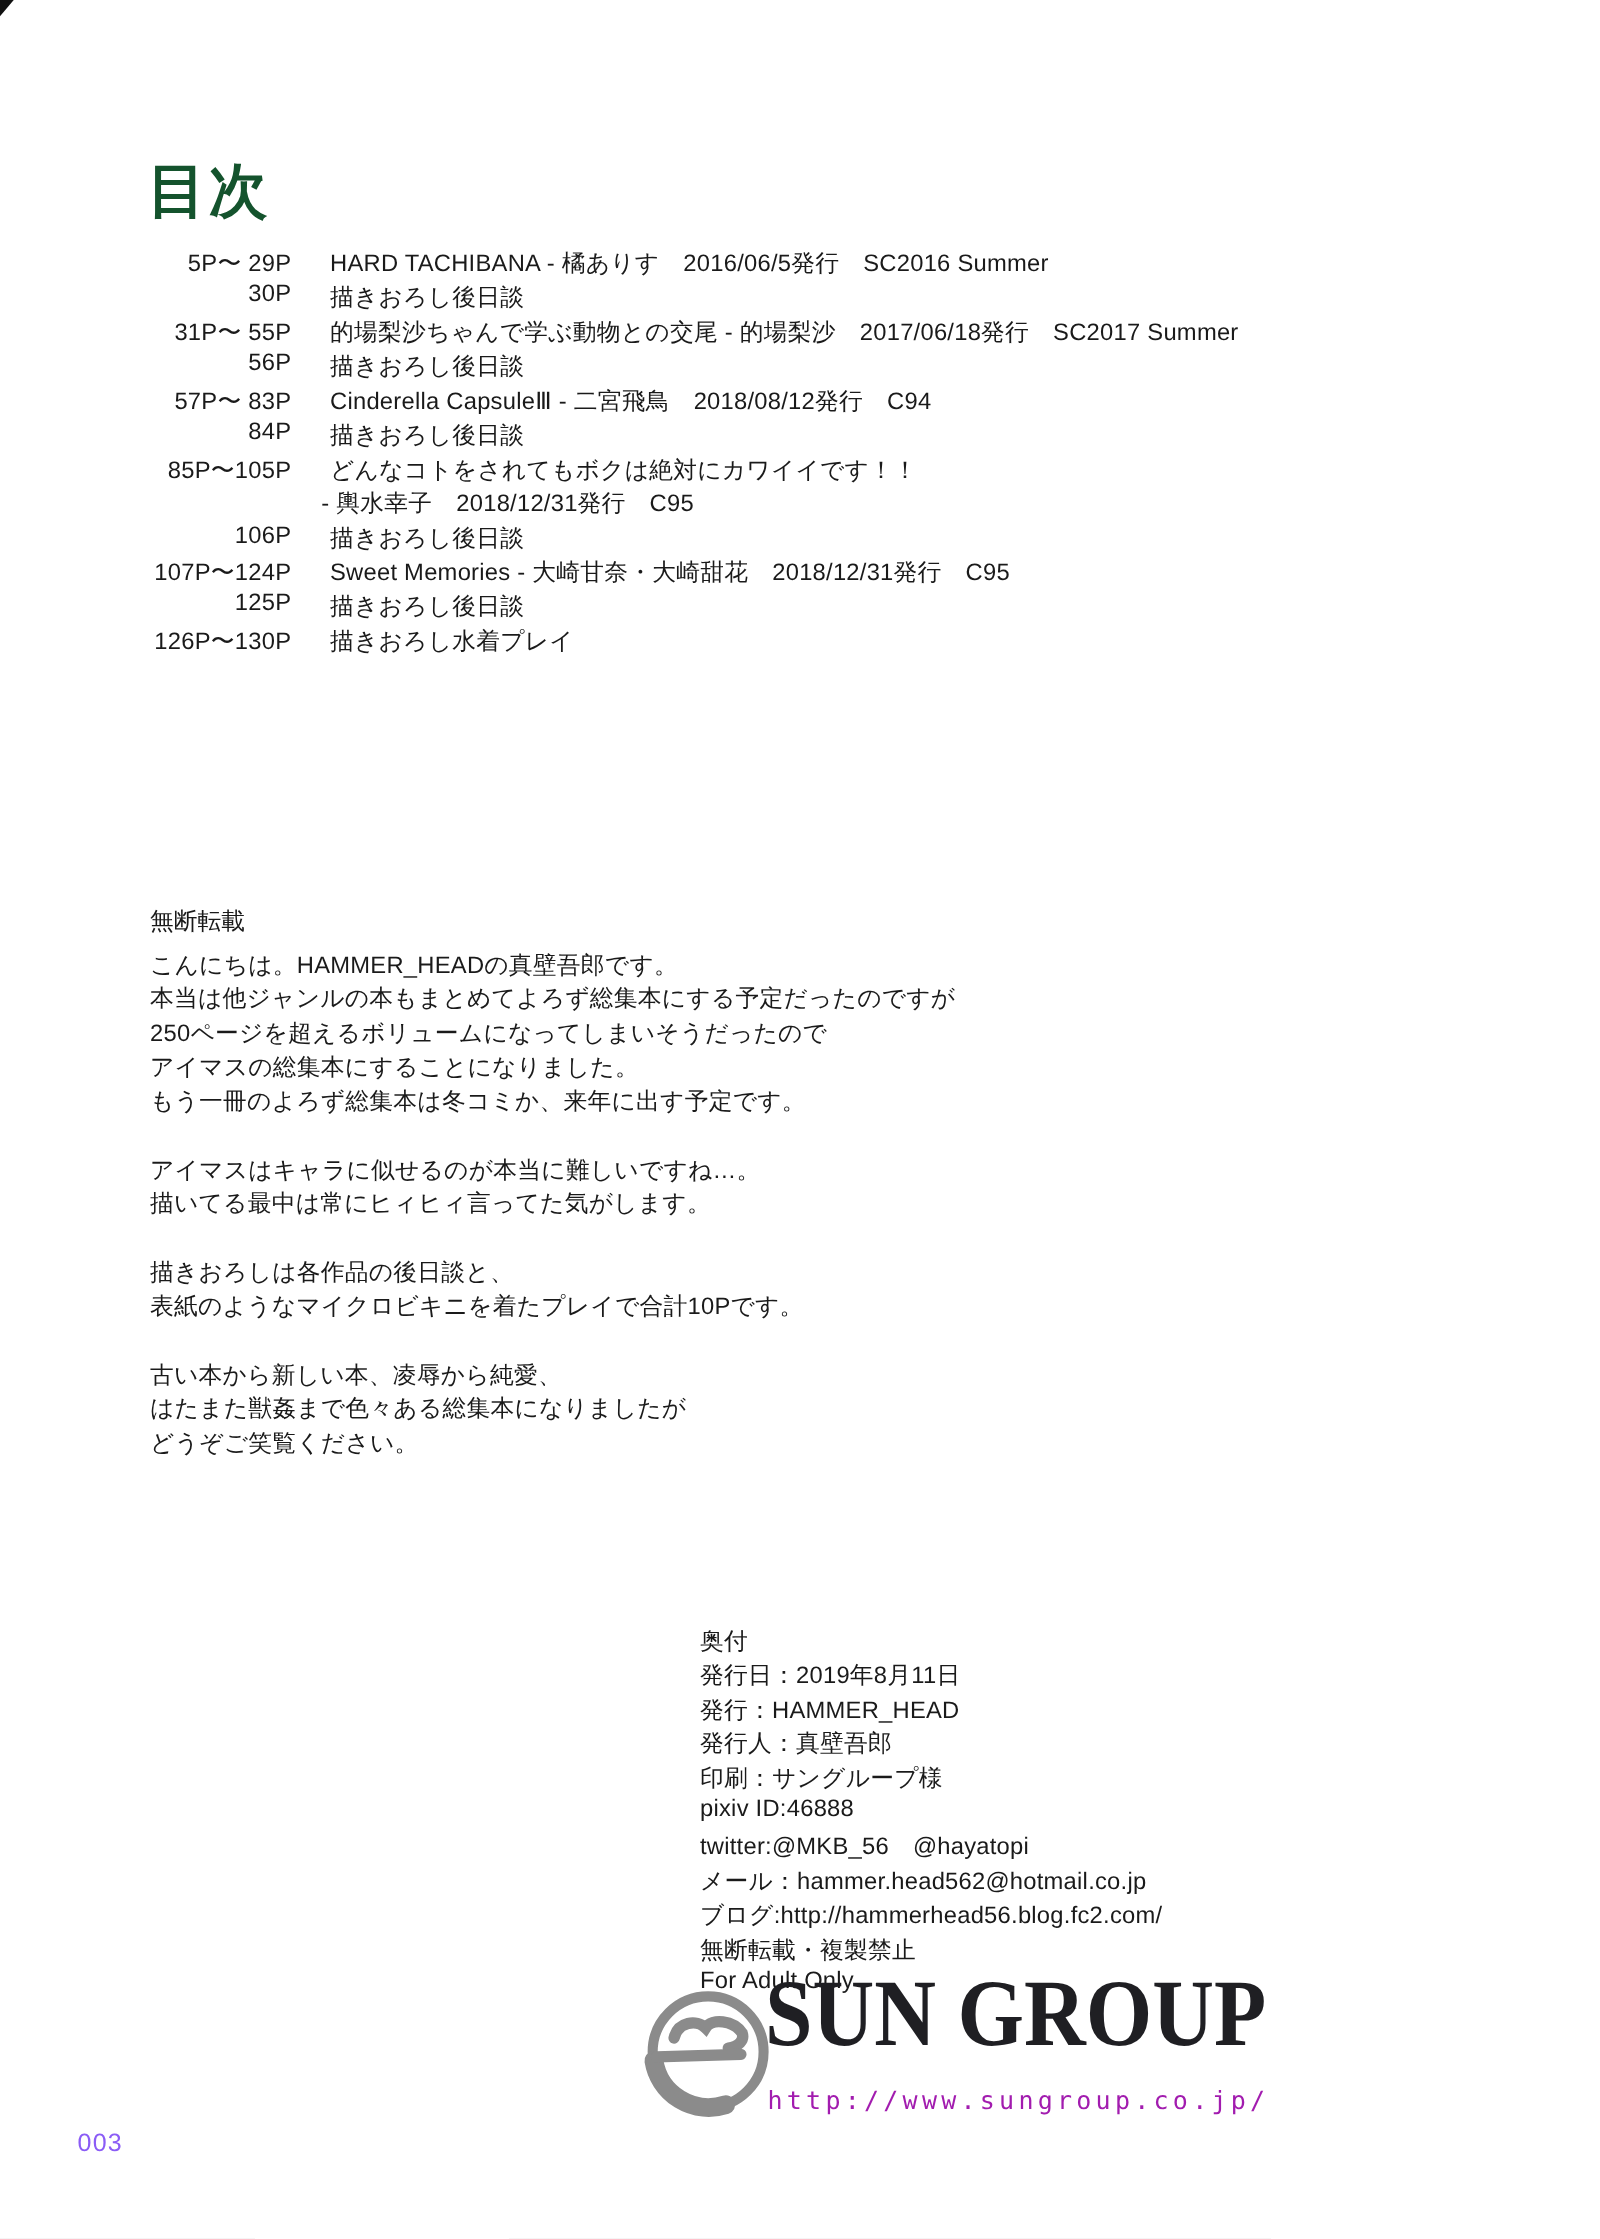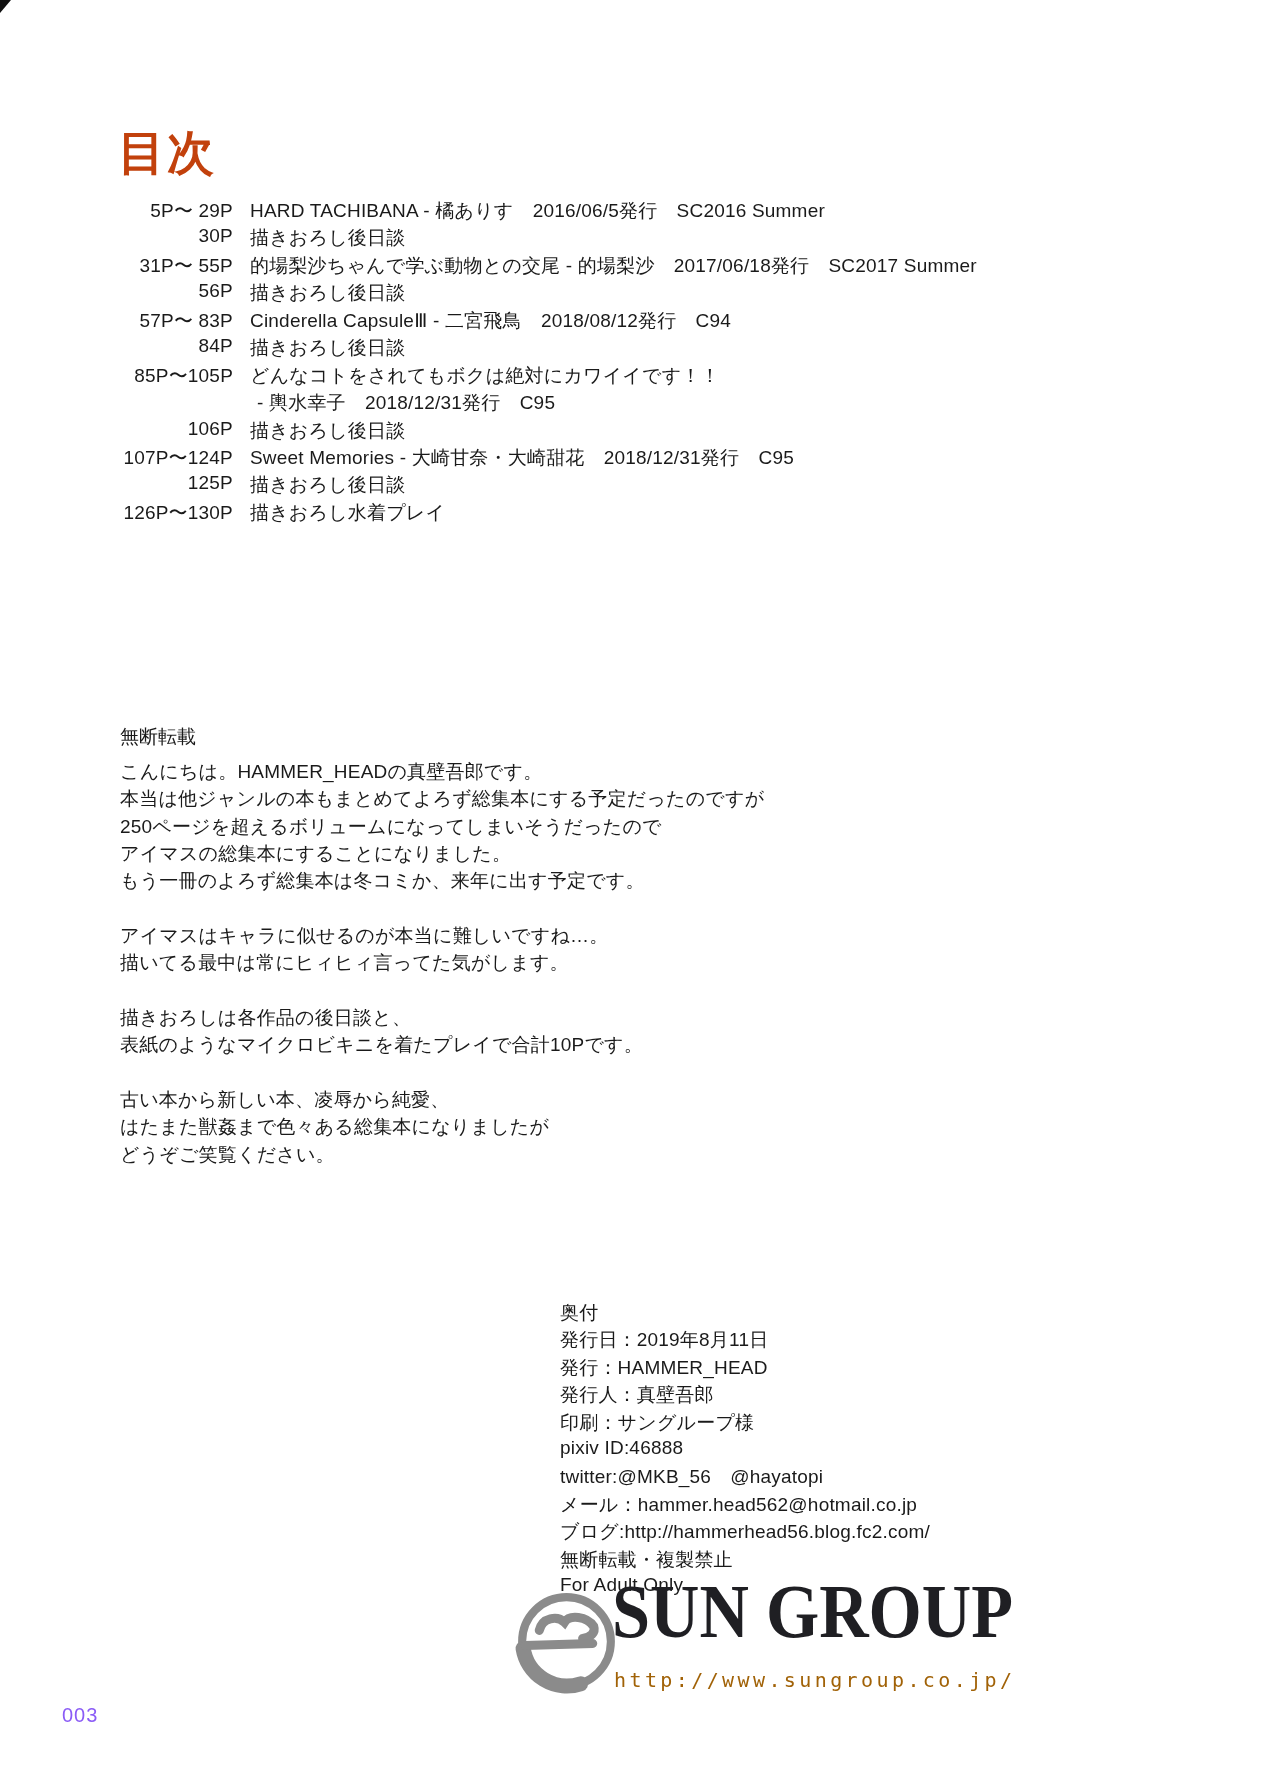--- a/index.html
+++ b/index.html
@@ -14,29 +14,29 @@
   }
   .corner-artifact{
     position:absolute;left:0;top:0;
     width:0;height:0;
     border-top:13px solid #111;
     border-right:11px solid transparent;
   }
   .doc-title{
     position:absolute;left:118px;top:122px;
     font-size:47px;font-weight:bold;letter-spacing:2px;
-    color:#c2410c;
+    color:#14532d;
     text-align:right;
   }
   .toc{
     position:absolute;left:100px;top:198px;width:1100px;
   }
   .toc-row{display:flex;height:27.45px;font-size:19px;align-items:flex-start;}
   .toc-pages{width:133px;text-align:right;white-space:pre;flex:none;letter-spacing:0.2px;}
-  .toc-title{margin-left:17px;white-space:pre;letter-spacing:0.2px;}
+  .toc-title{margin-left:31px;white-space:pre;letter-spacing:0.2px;}
   .toc-title.indent{margin-left:24px;}
   .foreword-heading{
     position:absolute;left:120px;top:724px;
     font-size:19px;white-space:pre;
   }
   .foreword{
     position:absolute;left:120px;top:759px;width:760px;
   }
   .fw-line{height:27.35px;font-size:19px;white-space:pre;letter-spacing:0.2px;}
   .colophon{
@@ -54,21 +54,21 @@
     position:absolute;left:107px;top:-14px;
     font-family:"Liberation Serif",serif;
     font-weight:bold;font-size:76px;
     color:#1f1f23;white-space:pre;
     transform:scaleX(0.90);transform-origin:left top;
     letter-spacing:0px;
   }
   .printer-url{
     position:absolute;left:109px;top:86px;
     font-family:"DejaVu Sans Mono","Liberation Mono",monospace;
-    font-size:20px;color:#a16207;
+    font-size:20px;color:#a21caf;
     letter-spacing:3.4px;white-space:pre;
   }
   .page-number{
     position:absolute;left:62px;top:1704px;
     font-size:20px;color:#8b5cf6;letter-spacing:1px;
   }
 </style>
 </head>
 <body>
 

